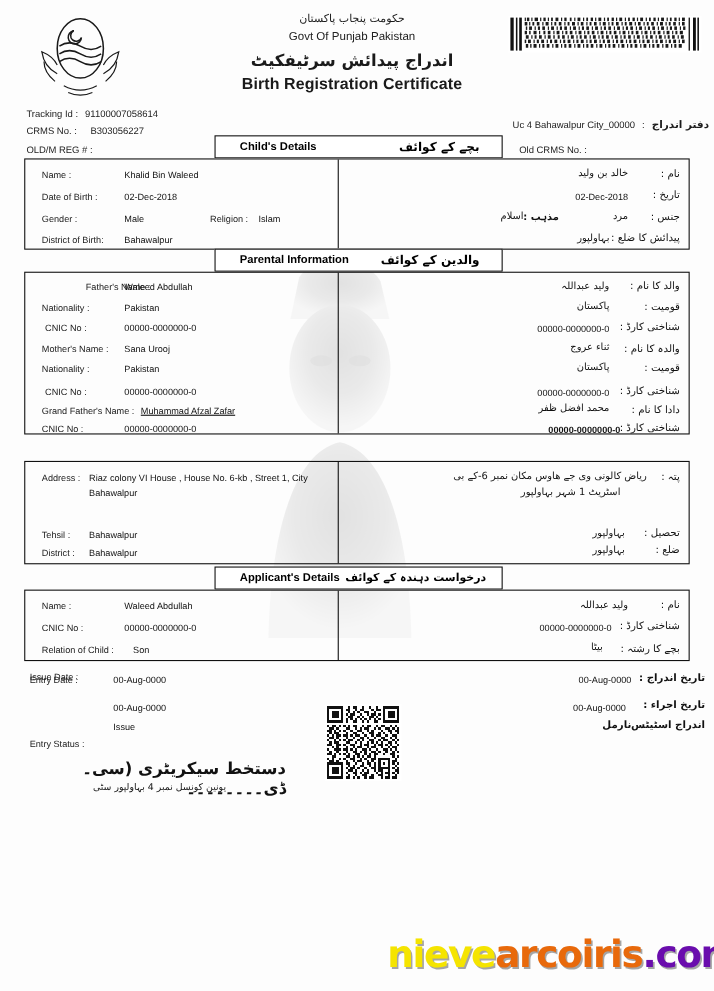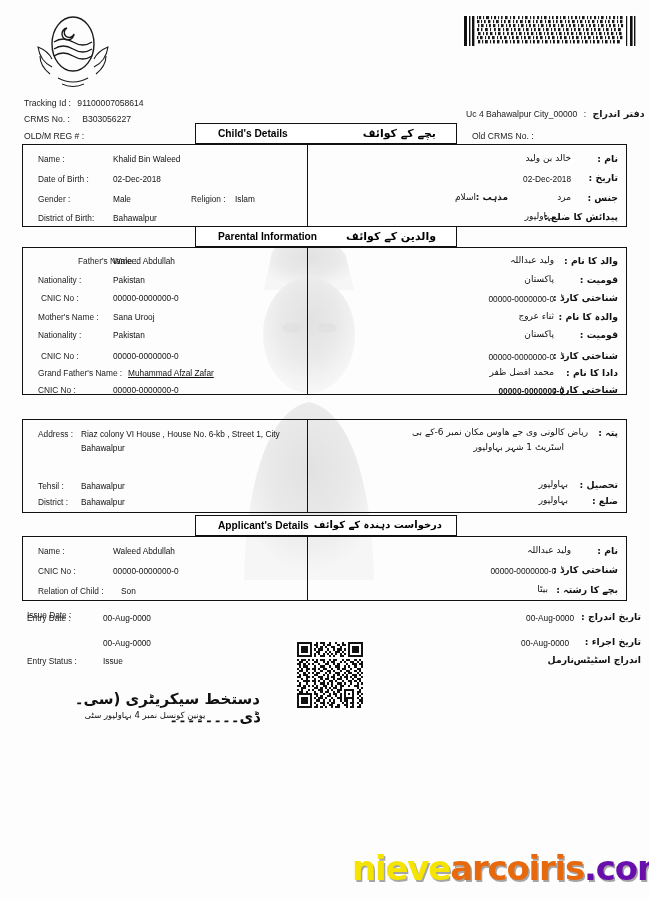--- a/index.html
+++ b/index.html
@@ -94,21 +94,21 @@
   }
 
   
   .f-lab { position: absolute; font-size: 8.3px; color: #1b1b1b; }
   .f-val { position: absolute; font-size: 8.3px; color: #111; }
 
   
   .u-lab {
     position: absolute; right: 8px;
     font-family: "DejaVu Sans", sans-serif;
-    font-size: 9.3px; font-weight: bold; direction: rtl; color: #111;
+    font-size: 9.3px; font-weight: normal; direction: rtl; color: #111;
     white-space: nowrap;
   }
   .u-val {
     position: absolute;
     font-family: "DejaVu Sans", sans-serif;
     font-size: 9px; direction: rtl; color: #111;
     white-space: nowrap; text-align: right;
   }
   .u-val-en {
     position: absolute;
@@ -199,20 +199,26 @@
       <path d="M33 16 a 6 6 0 1 0 7 6 a 5 5 0 1 1 -7 -6"></path>
       <path d="M18 55 q -12 -6 -14 -20 q 10 4 14 12" stroke-width="1.1"></path>
       <path d="M60 55 q 12 -6 14 -20 q -10 4 -14 12" stroke-width="1.1"></path>
       <path d="M16 62 q -10 -8 -10 -18" stroke-width="1.1"></path>
       <path d="M62 62 q 10 -8 10 -18" stroke-width="1.1"></path>
       <path d="M24 66 q 15 8 30 0" stroke-width="1.1"></path>
       <path d="M28 72 q 11 5 22 0" stroke-width="1"></path>
     </g>
   </svg>
 
+  <div class="abs" id="hdr-center">
+    <div class="hdr-ur-sm">حکومت پنجاب پاکستان</div>
+    <div class="hdr-en-sm">Govt Of Punjab Pakistan</div>
+    <div class="hdr-ur-lg">اندراج پیدائش سرٹیفکیٹ</div>
+    <div class="hdr-en-lg">Birth Registration Certificate</div>
+  </div>
 
   <svg class="abs" id="barcode" viewBox="0 0 176 34" preserveAspectRatio="none">
     <rect x="0" y="0" width="176" height="34" fill="#ffffff"></rect>
     <g fill="#111">
       <rect x="2" y="2" width="3" height="30"></rect>
       <rect x="7" y="2" width="1.4" height="30"></rect>
       <rect x="10" y="2" width="2.4" height="30"></rect>
       <rect x="168" y="2" width="2.6" height="30"></rect>
       <rect x="172" y="2" width="1.4" height="30"></rect>
       <rect x="164" y="2" width="1.2" height="30"></rect>
@@ -648,21 +654,21 @@
     <span class="u-lab" style="top:47px;">بچے کا رشتہ :</span>
     <span class="u-val" style="right:78px; top:47px;">بیٹا</span>
   </div>
 
   <span class="foot-lab" style="left:27px; top:613px;">Entry Date :</span>
   <span class="foot-val" style="left:103px; top:613px;">00-Aug-0000</span>
 
   <span class="foot-lab" style="left:27px; top:610px;">Issue Date :</span>
   <span class="foot-val" style="left:103px; top:638px;">00-Aug-0000</span>
 
-  <span class="foot-lab" style="left:27px; top:656px;">Entry Status :</span>
+  <span class="foot-lab" style="left:27px; top:671px;">Entry Status :</span>
   <span class="foot-val" style="left:103px; top:656px;">Issue</span>
 
   <span class="foot-ur-lab" style="top:611px;">تاریخ اندراج :</span>
   <span class="foot-ur-val" style="right:75px; top:613px;">00-Aug-0000</span>
 
   <span class="foot-ur-lab" style="top:636px;">تاریخ اجراء :</span>
   <span class="foot-ur-val" style="right:80px; top:638px;">00-Aug-0000</span>
 
   <span class="foot-ur-lab" style="top:654px;">اندراج اسٹیٹس</span>
   <span class="foot-ur-val-u" style="right:75px; top:654px;">نارمل</span>

